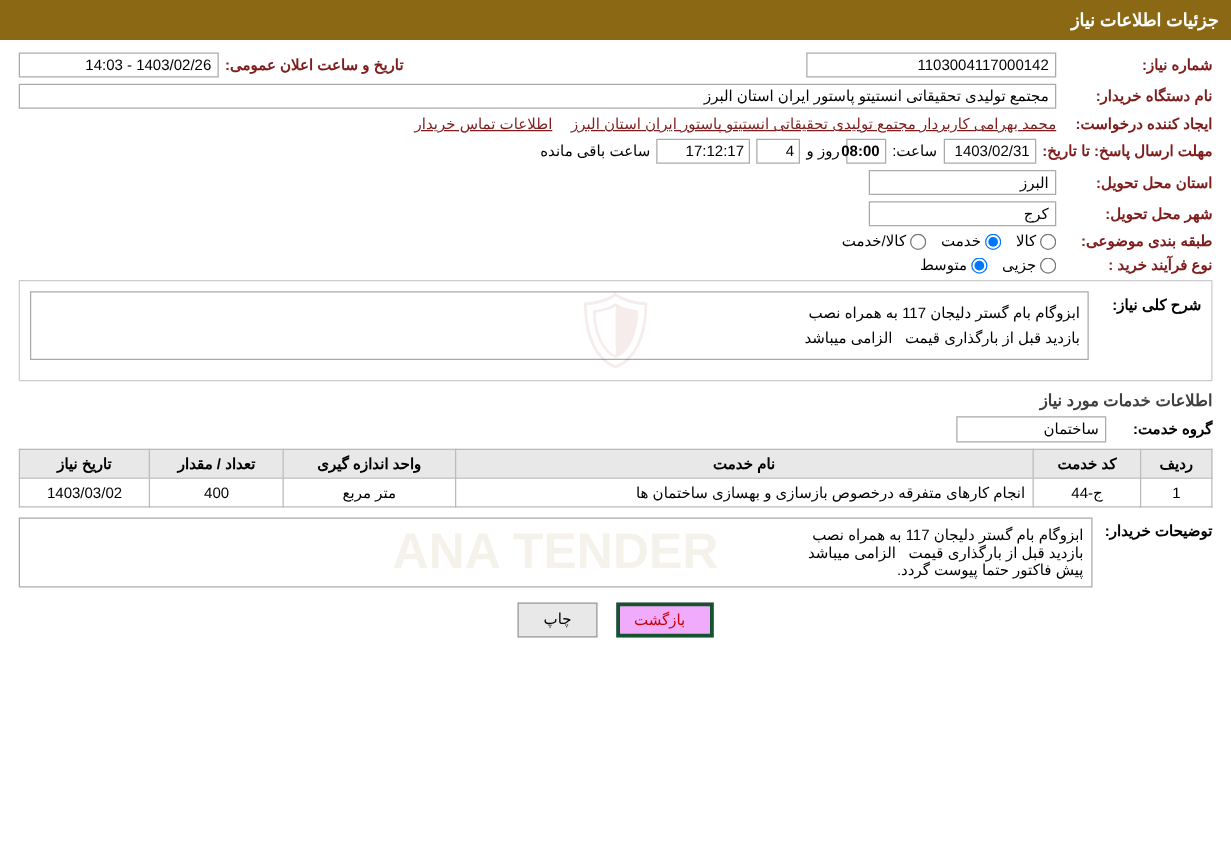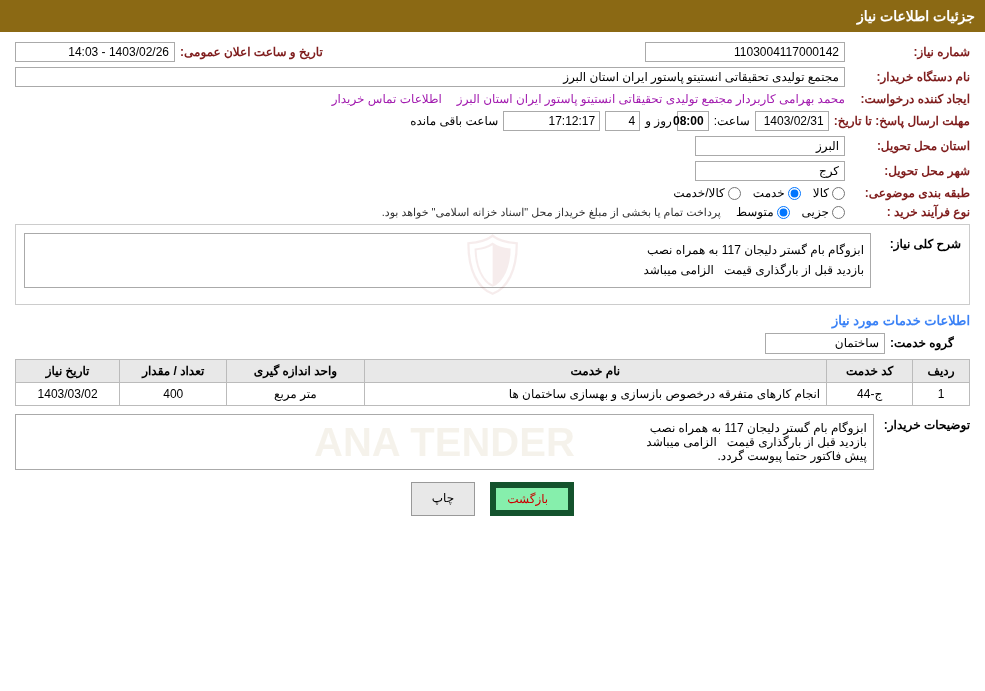--- a/index.html
+++ b/index.html
@@ -44,38 +44,39 @@
       background: #fff;
       padding: 2px 5px;
       min-height: 20px;
       font-size: 12px;
       direction: rtl;
     }
     .value-box-wide {
       flex: 1;
     }
     .link-text {
-      color: #a21caf;
+      color: #7f1d1d;
+      text-decoration: underline;
       cursor: pointer;
       text-align: right;
     }
     .radio-group {
       display: flex;
       gap: 12px;
       align-items: center;
     }
     .radio-item {
       display: flex;
       align-items: center;
       gap: 3px;
     }
     .section-title {
       font-weight: bold;
       font-size: 13px;
-      color: #3b82f6;
+      color: #404040;
       margin: 8px 0 5px 0;
     }
     .description-box {
       border: 1px solid #aaa;
       padding: 6px;
       min-height: 50px;
       background: #fff;
       direction: rtl;
       text-align: right;
       line-height: 1.7;
@@ -142,23 +143,23 @@
       background: #f0f0f0;
       cursor: pointer;
       font-size: 12px;
       font-family: Tahoma, Arial, sans-serif;
     }
     .btn-print {
       background: #e8e8e8;
       font-family: Liberation Serif, serif;
     }
     .btn-back {
-      background: #86efac;
+      background: #f0abfc;
       color: #cc0000;
-      border: 6px solid #14532d;
+      border: 3px solid #14532d;
       padding-left: 11px;
     }
     .inline-input {
       border: 1px solid #aaa;
       padding: 2px 4px;
       background: #fff;
       font-size: 12px;
       font-family: Tahoma, Arial, sans-serif;
       direction: rtl;
     }
@@ -174,21 +175,21 @@
     }
     .group-row {
       display: flex;
       align-items: center;
       gap: 5px;
       margin-bottom: 5px;
     }
     .group-label {
       font-weight: bold;
       min-width: 80px;
-      text-align: left;
+      text-align: right;
     }
     .nowrap { white-space: nowrap; }
   </style>
 </head>
 <body>
 
 <div class="page-wrapper">
 
   <div class="header-bar">
     <span>جزئیات اطلاعات نیاز</span>
@@ -216,21 +217,21 @@
       <span class="link-text">اطلاعات تماس خریدار</span>
     </div>
 
     <div class="form-row">
       <span class="label-cell">مهلت ارسال پاسخ: تا تاریخ:</span>
       <div class="inline-input" style="width:74px;">1403/02/31</div>
       <span class="nowrap">ساعت:</span>
       <div class="inline-input" style="width:32px;font-weight:bold;">08:00</div>
       <span>روز و</span>
       <div class="inline-input" style="width:35px;">4</div>
-      <div class="inline-input" style="width:97px;">17:12:17</div>
+      <div class="inline-input" style="width:75px;">17:12:17</div>
       <span>ساعت باقی مانده</span>
     </div>
 
     <div class="form-row">
       <span class="label-cell">استان محل تحویل:</span>
       <div class="value-box" style="min-width:150px;margin-left:28px;">البرز</div>
     </div>
 
     <div class="form-row">
       <span class="label-cell">شهر محل تحویل:</span>
@@ -260,21 +261,20 @@
       <div class="radio-group">
         <div class="radio-item">
           <input type="radio" name="nooe" style="">
           <span>جزیی</span>
         </div>
         <div class="radio-item">
           <input type="radio" name="nooe" checked="" style="">
           <span>متوسط</span>
         </div>
       </div>
-      <span style="margin-right:10px; color:#333; font-size:11px;">پرداخت تمام یا بخشی از مبلغ خریداز محل "اسناد خزانه اسلامی" خواهد بود.</span>
     </div>
 
     <div style="border:1px solid #ccc; padding:8px; margin-bottom:8px; position:relative;">
       <div class="shield-watermark">🛡</div>
       <div class="shrh-row">
         <span class="shrh-label">شرح کلی نیاز:</span>
         <div class="description-box">
           ابزوگام بام گستر دلیجان 117 به همراه نصب<br>
           بازدید قبل از بارگذاری قیمت &nbsp; الزامی میباشد
         </div>

